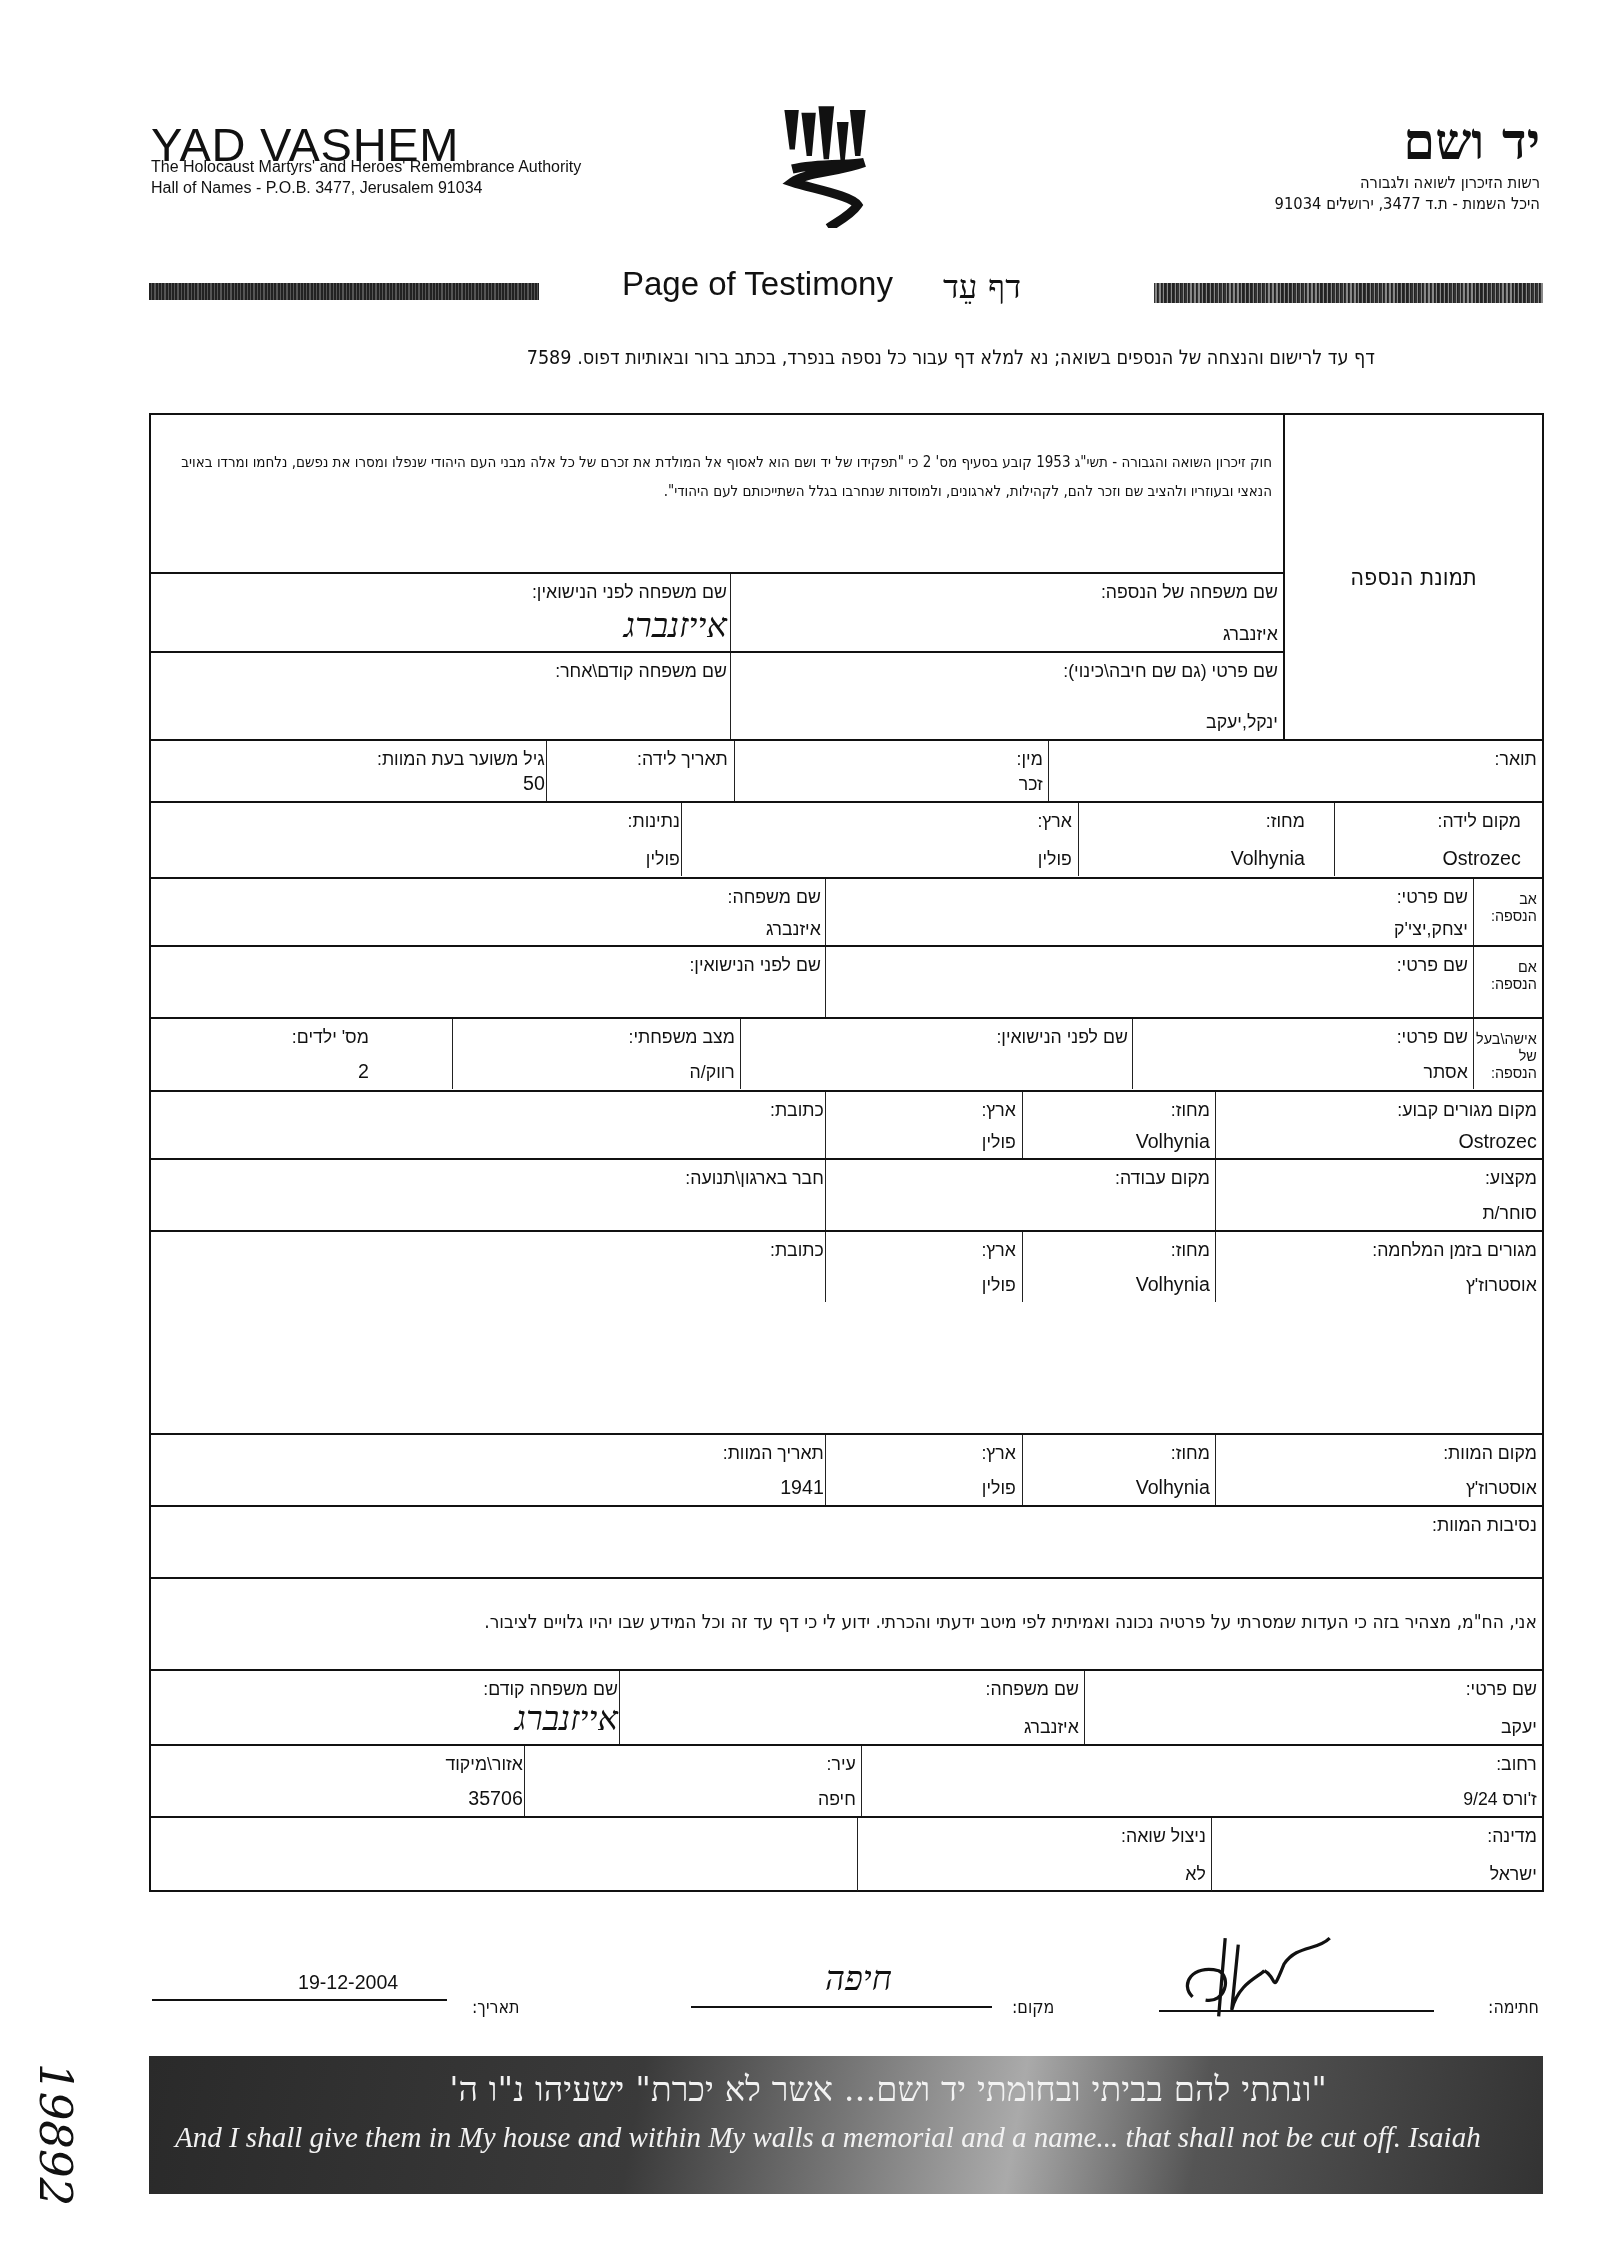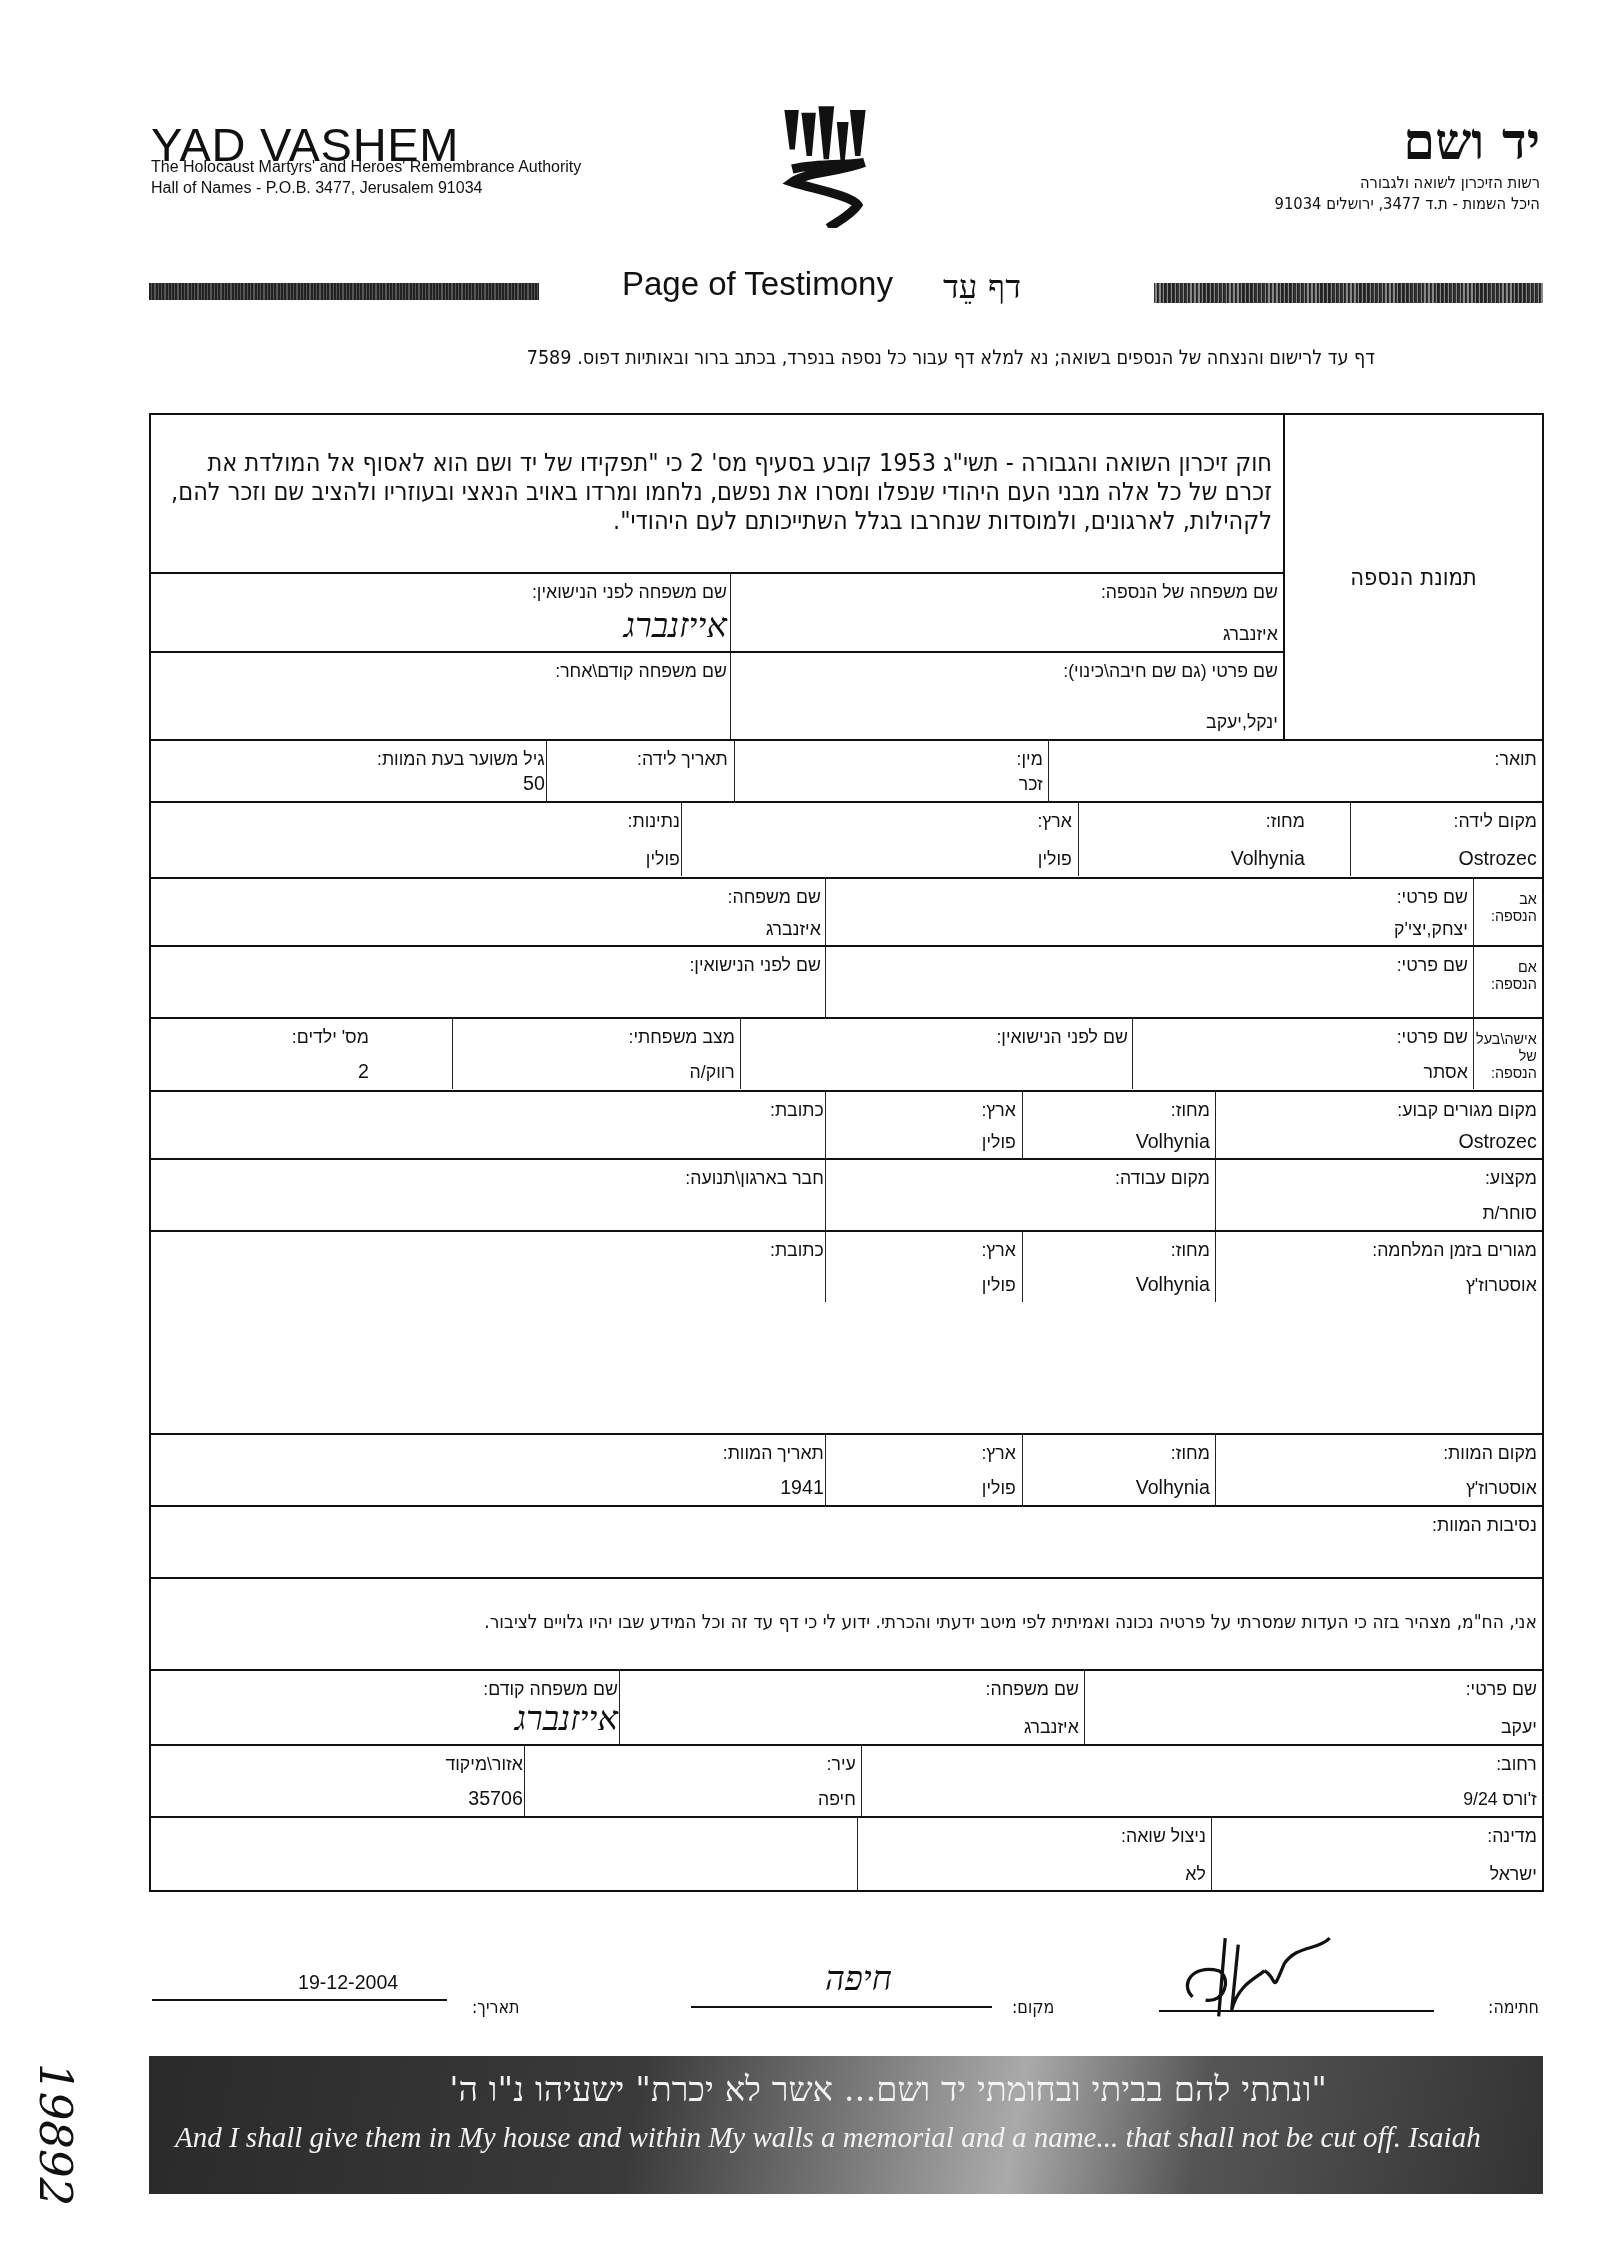--- a/index.html
+++ b/index.html
@@ -11,21 +11,21 @@
   .he-title { right:84px; top:111px; font-family:"DejaVu Serif", serif; font-size:51px; font-weight:bold; }
   .he-sub { right:84px; top:172px; font-size:16.4px; line-height:21px; text-align:right; }
   .logo { left:779px; top:97px; width:92px; height:131px; }
   .bar-left { left:149px; top:283px; width:390px; height:17px; background:repeating-linear-gradient(90deg,#222 0 2px,#555 2px 3.3px); }
   .bar-right { left:1154px; top:283px; width:389px; height:19.6px; background:repeating-linear-gradient(90deg,#333 0 1.3px,#888 1.3px 2.6px,#222 2.6px 3.9px); }
   .page-title { left:622px; top:265px; font-size:33px; }
   .page-title-he { left:943px; top:267px; font-size:33px; font-family:"DejaVu Serif", serif; }
   .instr { left:249px; top:346px; width:1126px; font-size:19.6px; text-align:right; }
   .form { left:149px; top:413px; width:1395px; height:1479px; border:2px solid #111; box-sizing:border-box; }
   .photo { position:absolute; right:0; top:0; width:259px; height:324px; border-left:2px solid #111; box-sizing:border-box; display:flex; align-items:center; justify-content:center; font-size:23.6px; }
-  .law { position:absolute; left:0; top:0; width:1134px; height:157px; padding:33px 13px 16px 13px; box-sizing:border-box; font-size:25px; line-height:29px; text-align:right; }
+  .law { position:absolute; left:0; top:0; width:1134px; height:157px; padding:33px 13px 16px 13px; box-sizing:border-box; font-size:15px; line-height:29px; text-align:right; }
   .row { position:absolute; left:0; right:0; border-top:2.6px solid #111; box-sizing:border-box; }
   .cell { position:absolute; top:0; bottom:0; border-left:1.3px solid #222; box-sizing:border-box; }
   .cell.noborder { border-left:none; }
   .lbl { position:absolute; top:7.9px; right:5.2px; font-size:17.7px; direction:rtl; white-space:nowrap; }
   .val { position:absolute; bottom:6.5px; right:5.2px; font-size:17.7px; direction:rtl; white-space:nowrap; }
   .val.en { direction:ltr; font-family:"Liberation Sans", sans-serif; font-size:19.6px; }
   .side { position:absolute; top:11.8px; right:5.2px; font-size:14.4px; line-height:17px; direction:rtl; text-align:right; }
   .hand { font-family:"DejaVu Serif", serif; font-style:italic; font-size:34px; }
   .sig-line { position:absolute; height:2px; background:#111; }
   .sig-lbl { position:absolute; font-size:17.7px; direction:rtl; }
@@ -111,21 +111,21 @@
       <span class="lbl">תאריך לידה:</span>
       <span class="val"></span>
     </div>
     <div class="cell noborder" style="left:0;width:399px;">
       <span class="lbl">גיל משוער בעת המוות:</span>
       <span class="val en">50</span>
     </div>
   </div>
 
   <div class="row" style="top:386px;height:75px;">
-    <div class="cell" style="right:0;width:192px;margin-left:24px;">
+    <div class="cell" style="right:16px;width:192px;margin-left:24px;">
       <span class="lbl">מקום לידה:</span>
       <span class="val en">Ostrozec</span>
     </div>
     <div class="cell" style="right:232px;width:232px;">
       <span class="lbl">מחוז:</span>
       <span class="val en">Volhynia</span>
     </div>
     <div class="cell" style="right:465px;width:396px;">
       <span class="lbl">ארץ:</span>
       <span class="val">פולין</span>

